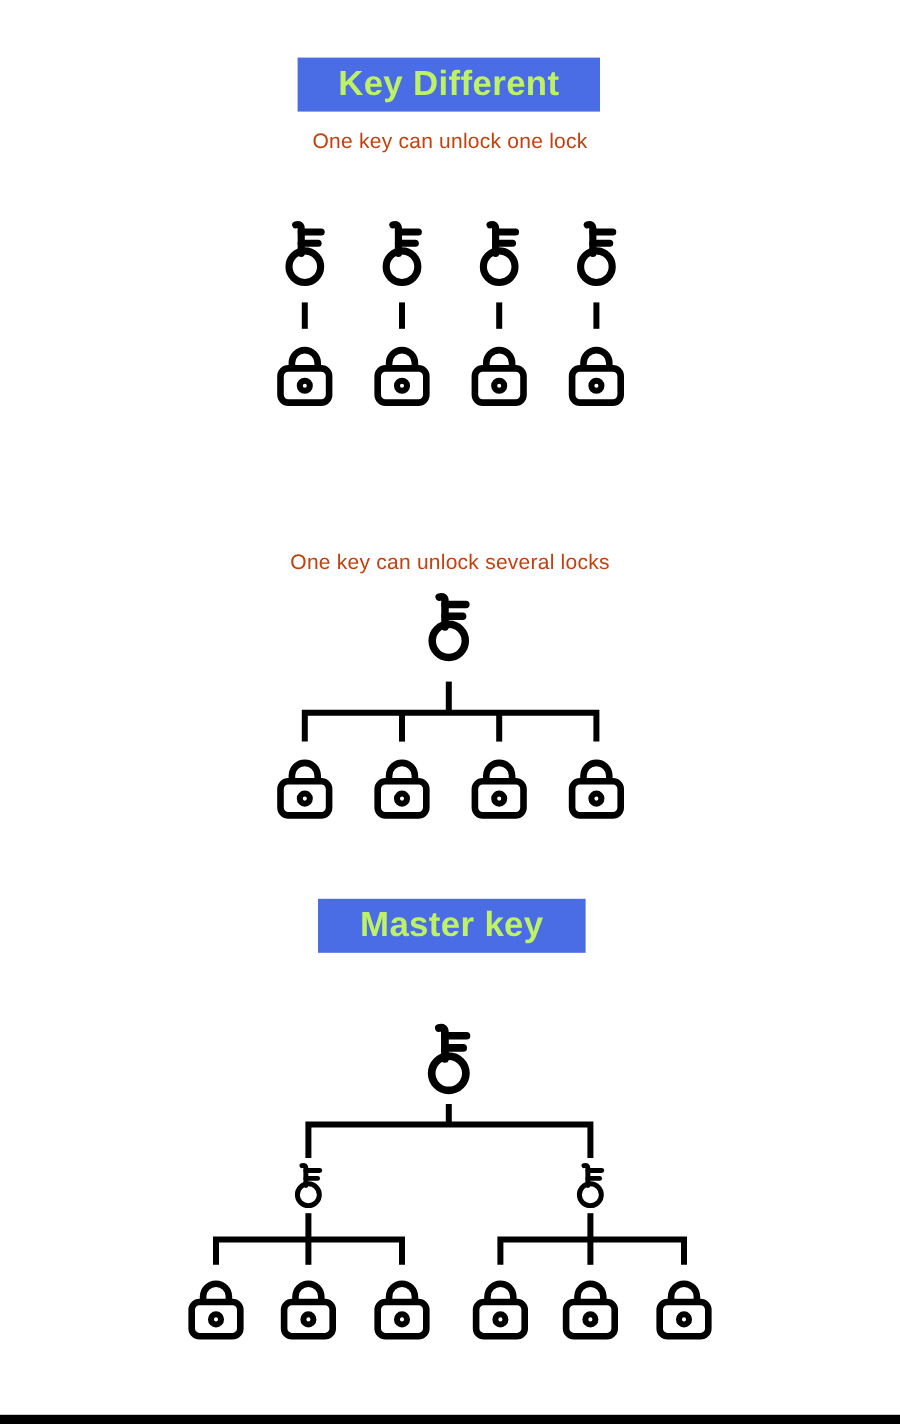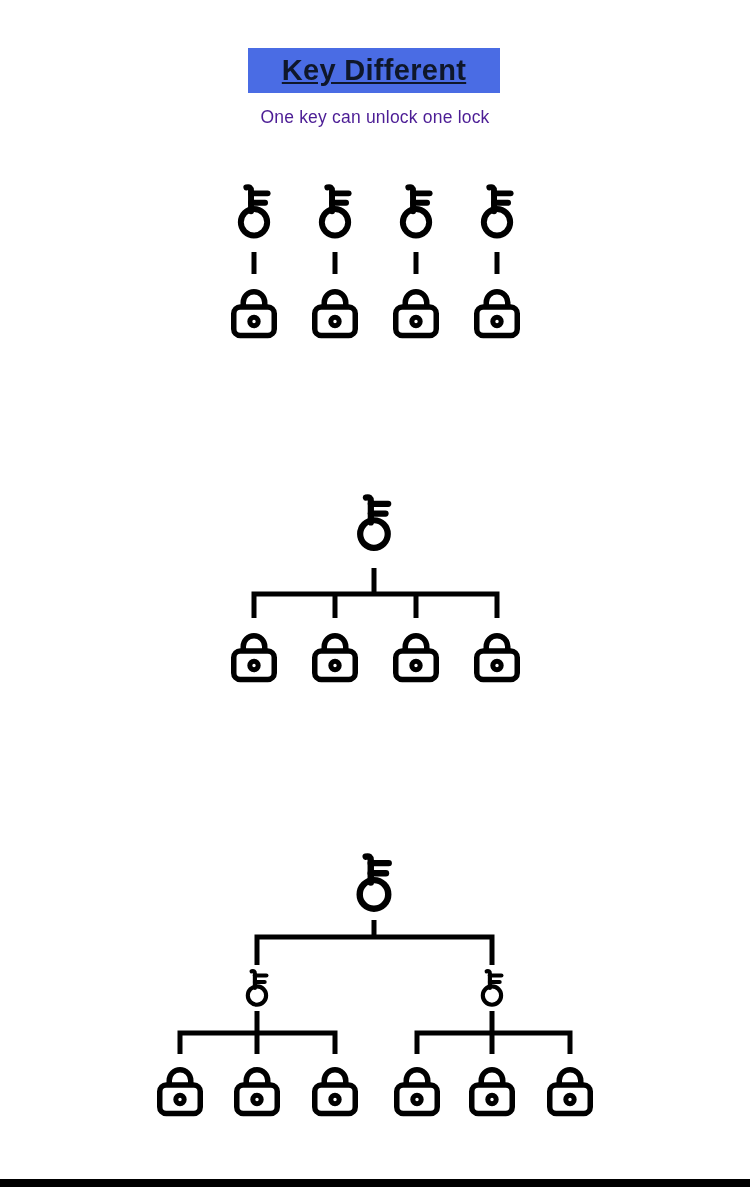--- a/index.html
+++ b/index.html
@@ -8,32 +8,31 @@
     width:750px;height:1187px;
     margin:0 auto;
     background:#ffffff;
     font-family:"Liberation Sans", sans-serif;
     overflow:hidden;
   }
   .banner{
     position:absolute;
     display:flex;align-items:center;justify-content:center;
     background:#4a6ce4;
-    color:#0f172a;
+    color:#bef264;
     font-weight:700;
     font-size:29px;
     letter-spacing:0.3px;
     white-space:nowrap;
-    text-decoration:underline;
   }
   .subtitle{
     position:absolute;
     left:0;width:750px;
     text-align:center;
-    color:#4c1d95;
+    color:#c2410c;
     font-size:17.5px;
     letter-spacing:0.2px;
     white-space:nowrap;
   }
   .diagram-svg{
     position:absolute;
     left:0;top:0;width:750px;height:1187px;
   }
   .footer-bar{
     position:absolute;
@@ -45,21 +44,25 @@
 </head>
 <body>
 
 <div class="page">
 
   <div class="banner" style="left:248px;top:48px;width:252px;height:45px;">
     <span>Key Different</span>
   </div>
   <div class="subtitle" style="top:107px;">One key can unlock one lock</div>
 
+  <div class="subtitle" style="top:458px;">One key can unlock several locks</div>
 
+  <div class="banner" style="left:265px;top:749px;width:223px;height:45px;">
+    <span>Master key</span>
+  </div>
 
   <svg class="diagram-svg" viewBox="0 0 750 1187" aria-hidden="true">
     <defs>
       <g id="keyShape">
         <path class="stroke" d="M20.5 32 L20.5 8 Q20.5 2.5 15 4" stroke-width="7" stroke-linecap="round"></path>
         <path class="stroke" d="M20.5 11 H40" stroke-width="7" stroke-linecap="round"></path>
         <path class="stroke" d="M20.5 22 H37" stroke-width="7" stroke-linecap="round"></path>
         <circle class="stroke" cx="24" cy="45" r="15.5" stroke-width="7"></circle>
       </g>
       <g id="lockShape">

